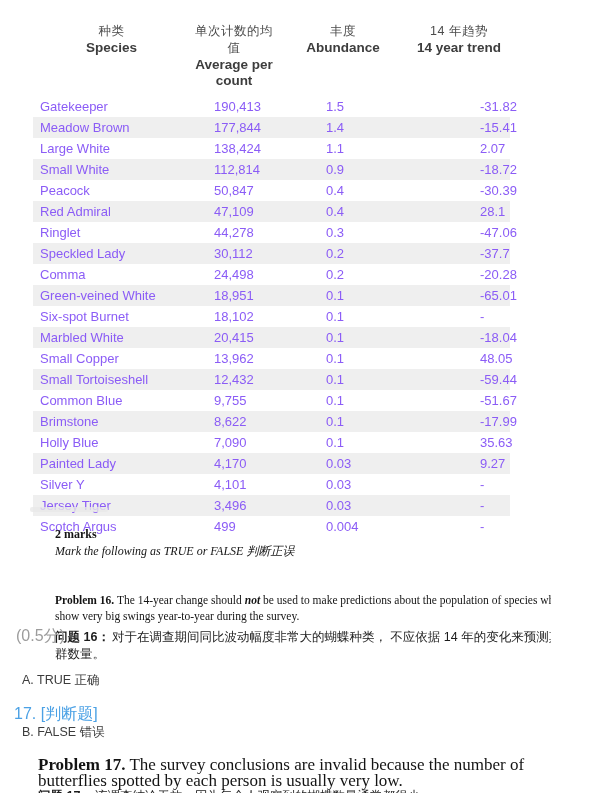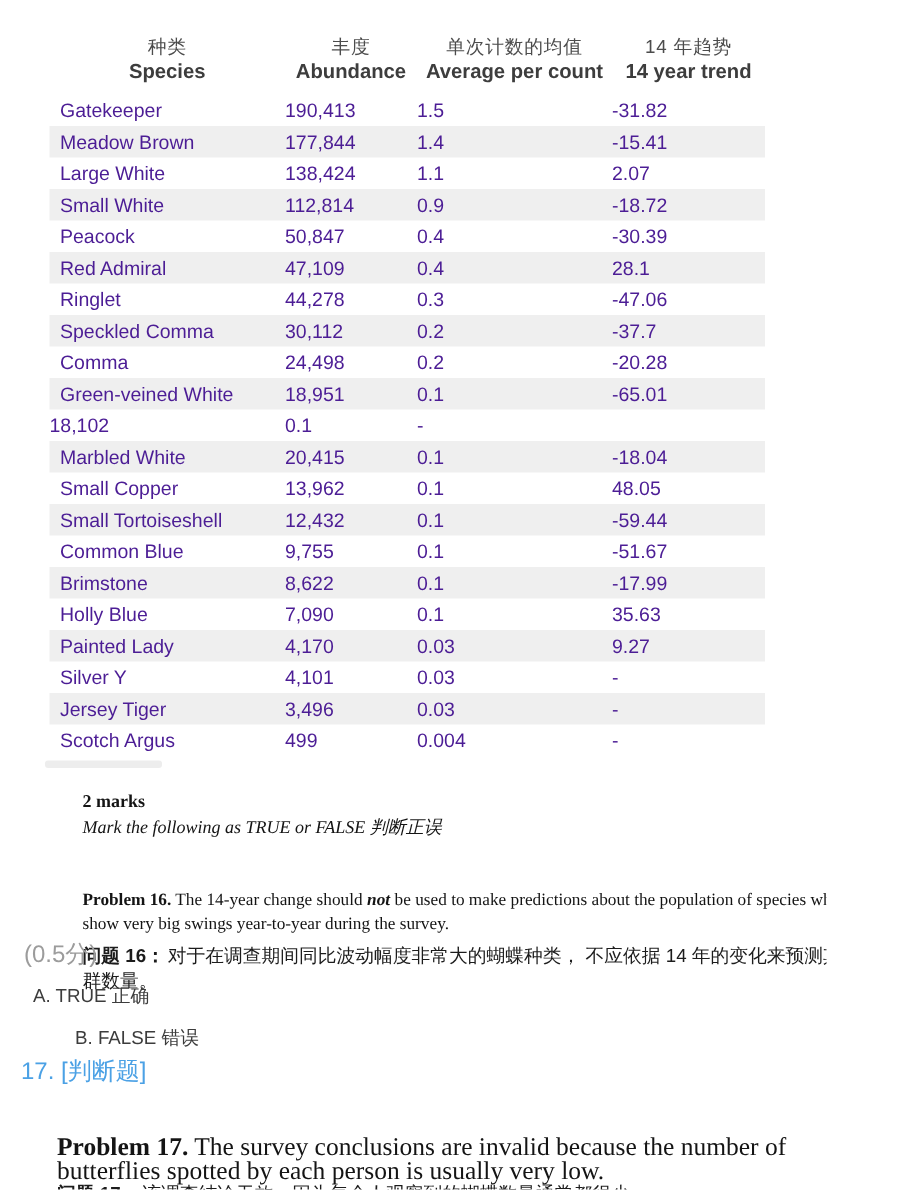--- a/index.html
+++ b/index.html
@@ -12,21 +12,21 @@
   
   .btable { position:absolute; left:33px; top:23px; width:477px; }
   .thead { display:grid; grid-template-columns:157px 88px 130px 102px; margin-bottom:7px; }
   .hcell { text-align:center; }
   .hzh { font-size:12.5px; color:#4c4c4c; line-height:17px; letter-spacing:0.5px; }
   .hen { font-size:13.5px; font-weight:bold; color:#3d3d3d; line-height:16px; }
   .tbody { }
   .trow {
     display:grid; grid-template-columns:157px 88px 130px 102px;
     height:21px; align-items:center;
-    font-size:13px; color:#4c1d95;
+    font-size:13px; color:#8b5cf6;gap:24px;
   }
   .trow.band { background:#efefef; }
   .c-species { padding-left:7px; white-space:nowrap; }
   .c-abundance, .c-average, .c-trend { white-space:nowrap; }
 
   
   .smudge {
     position:absolute; left:30px; top:507px; width:78px; height:5px;
     background:#e9e9e9; border-radius:2px; opacity:0.8;
   }
@@ -42,22 +42,22 @@
 
   .p16zh { position:absolute; left:55px; top:616px; width:530px; font-size:12.5px; color:#1c1c1c; }
   .zhlabel { font-weight:bold; margin-right:2px; }
 
   .score {
     position:absolute; left:16px; top:626px;
     font-size:16px; color:#9c9c9c;
   }
 
   .option { position:absolute; left:22px; font-size:12.5px; color:#3c3c3c; cursor:pointer; }
-  .opt-a { top:656px; }
-  .opt-b { top:684px;margin-left:28px; }
+  .opt-a { top:672px; }
+  .opt-b { top:724px; }
 
   .q17head {
     position:absolute; left:14px; top:704px;
     font-size:16px; color:#4ba1e5;
   }
 
   .p17 { position:absolute; left:38px; top:740px; width:522px; font-size:17px; line-height:16px; }
   .p17zh { position:absolute; left:38px; top:775px; width:540px; font-size:12.5px; color:#1c1c1c; }
 </style>
 </head>
@@ -65,26 +65,26 @@
 
 <div class="canvas">
 
   <div class="btable">
     <div class="thead">
       <div class="hcell">
         <div class="hzh">种类</div>
         <div class="hen">Species</div>
       </div>
       <div class="hcell">
+        <div class="hzh">单次计数的均值</div>
+        <div class="hen">Average per count</div>
+      </div>
+      <div class="hcell">
         <div class="hzh">丰度</div>
         <div class="hen">Abundance</div>
-      </div>
-      <div class="hcell">
-        <div class="hzh">单次计数的均值</div>
-        <div class="hen">Average per count</div>
       </div>
       <div class="hcell">
         <div class="hzh">14 年趋势</div>
         <div class="hen">14 year trend</div>
       </div>
     </div>
     <div class="tbody" id="table-body">
     <div class="trow">
       <span class="c-species">Gatekeeper</span>
       <span class="c-abundance">190,413</span>
@@ -128,41 +128,42 @@
     </div>
 
     <div class="trow">
       <span class="c-species">Ringlet</span>
       <span class="c-abundance">44,278</span>
       <span class="c-average">0.3</span>
       <span class="c-trend">-47.06</span>
     </div>
 
     <div class="trow band">
-      <span class="c-species">Speckled Comma</span>
+      <span class="c-species">Speckled Lady</span>
       <span class="c-abundance">30,112</span>
       <span class="c-average">0.2</span>
       <span class="c-trend">-37.7</span>
     </div>
 
     <div class="trow">
       <span class="c-species">Comma</span>
       <span class="c-abundance">24,498</span>
       <span class="c-average">0.2</span>
       <span class="c-trend">-20.28</span>
     </div>
 
     <div class="trow band">
       <span class="c-species">Green-veined White</span>
       <span class="c-abundance">18,951</span>
       <span class="c-average">0.1</span>
       <span class="c-trend">-65.01</span>
     </div>
 
     <div class="trow">
+      <span class="c-species">Six-spot Burnet</span>
       <span class="c-abundance">18,102</span>
       <span class="c-average">0.1</span>
       <span class="c-trend">-</span>
     </div>
 
     <div class="trow band">
       <span class="c-species">Marbled White</span>
       <span class="c-abundance">20,415</span>
       <span class="c-average">0.1</span>
       <span class="c-trend">-18.04</span>

